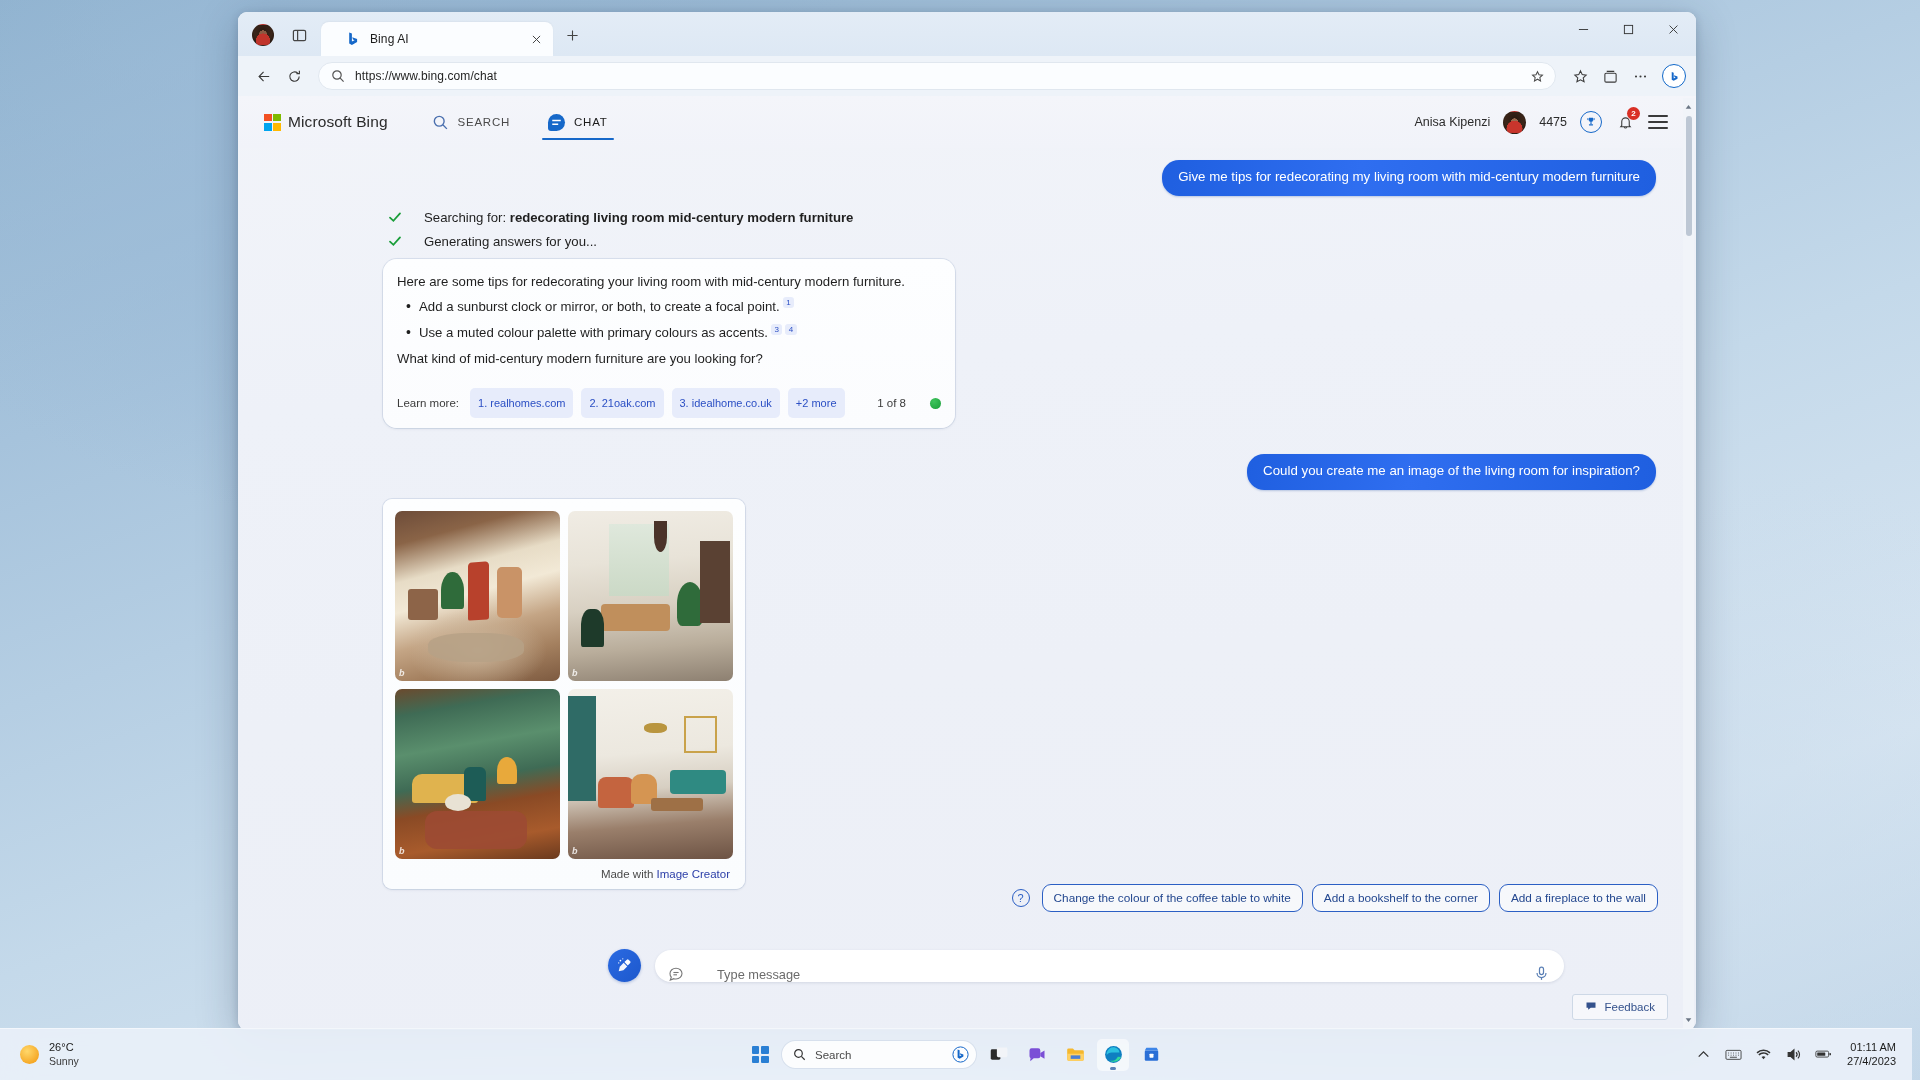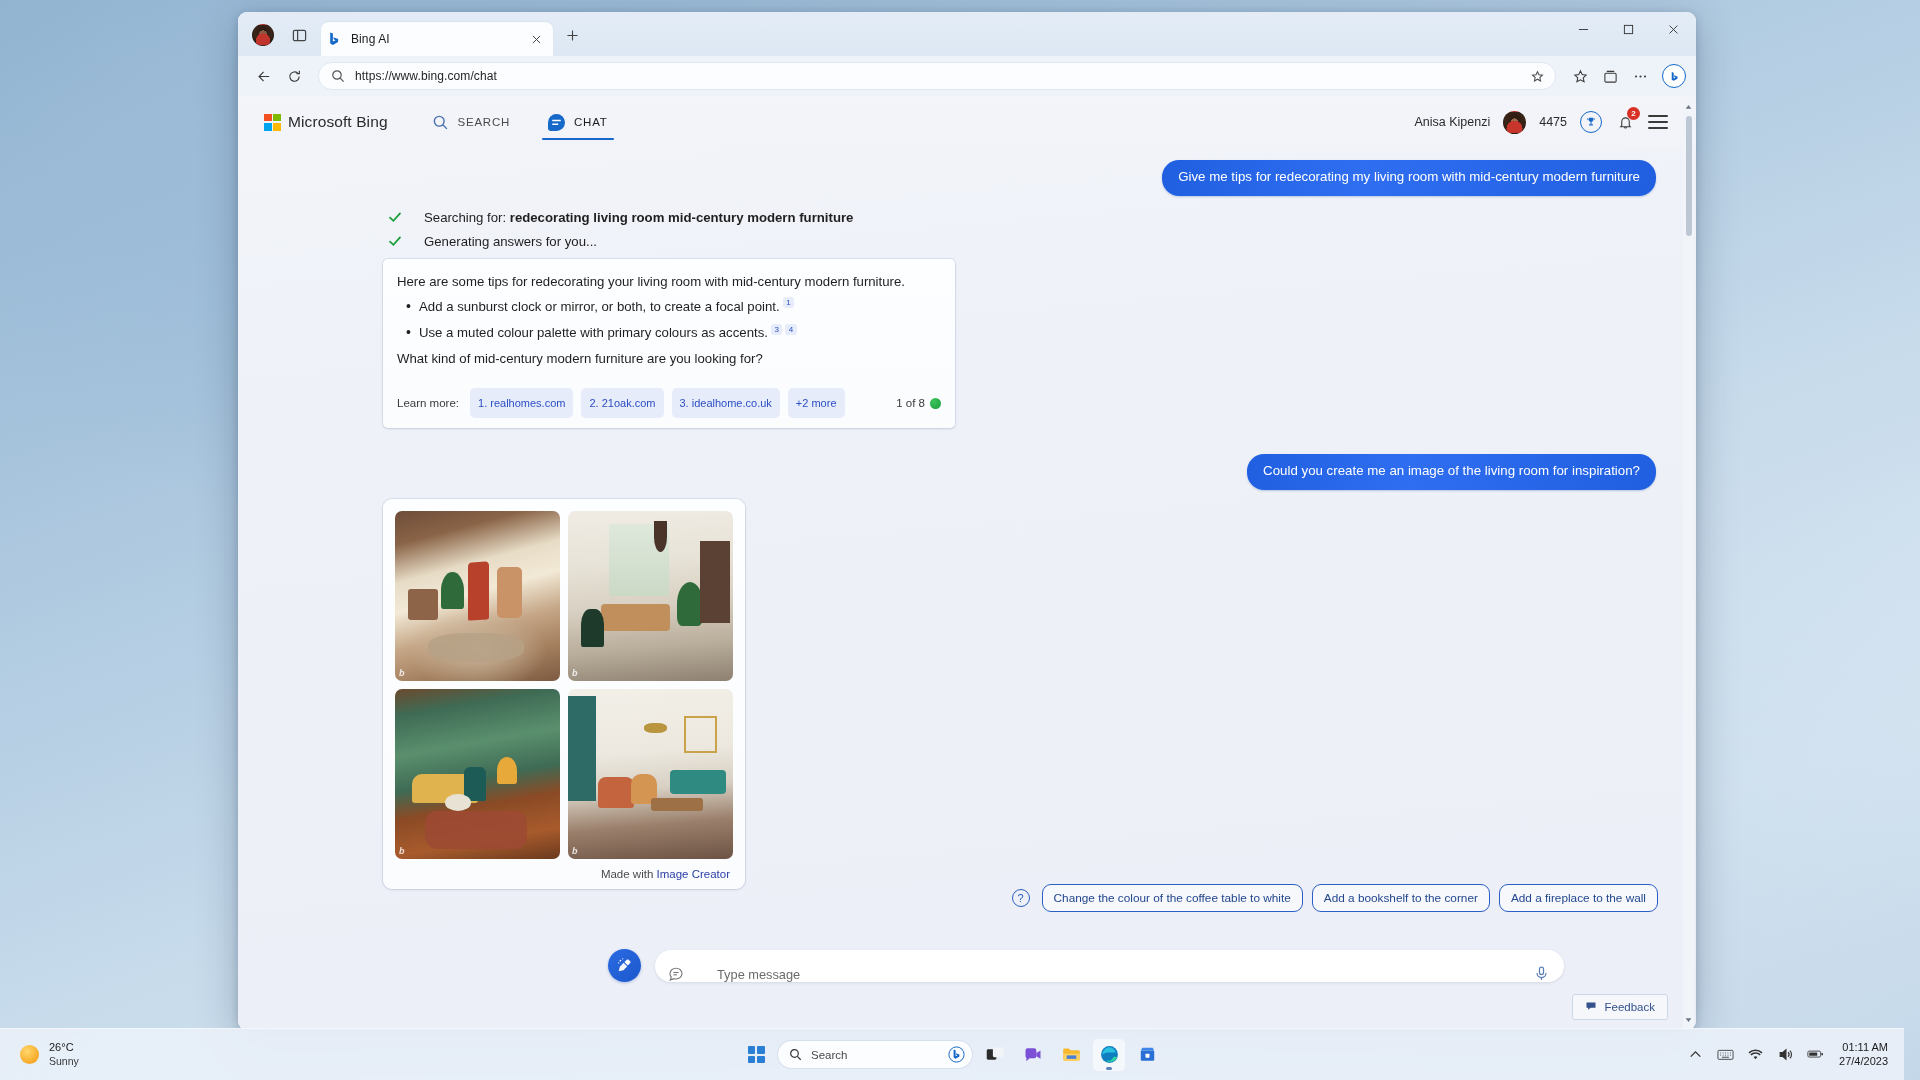--- a/index.html
+++ b/index.html
@@ -54,21 +54,21 @@
     width: 26px; height: 26px; margin: 0 9px 8px 2px;
     display: flex; align-items: center; justify-content: center;
     border-radius: 4px; flex: 0 0 auto;
   }
   .tab-panel-icon svg { width: 15px; height: 15px; }
   .tab {
     height: 34px; min-width: 232px; max-width: 240px;
     background: #fbfdff;
     border-radius: 8px 8px 0 0;
     display: flex; align-items: center;
-    padding: 0 8px 0 5px;
+    padding: 0 8px 0 24px;
     position: relative;
     box-shadow: 0 -1px 2px rgba(0,0,0,.04);
   }
   .tab-favicon { width: 16px; height: 16px; flex: 0 0 16px; margin-right: 9px;
                  display:flex; align-items:center; justify-content:center; }
   .tab-title {
     font-size: 12px; color: #1b1b1b; flex: 1;
     white-space: nowrap; overflow: hidden; text-overflow: ellipsis;
     letter-spacing: .1px;
   }
@@ -195,21 +195,21 @@
 
   .status-lines { margin: 14px 0 0 100px; }
   .status-line { display: flex; align-items: center; gap: 22px; margin-bottom: 9px;
                  font-size: 13.2px; color: #1f1f1f; }
   .check { width: 14px; height: 14px; flex: 0 0 14px; }
 
   .answer-card {
     margin: 10px 0 0 95px;
     width: 572px;
     background: linear-gradient(180deg, #fdfeff 0%, #fbfcfe 100%);
-    border-radius: 5px;
+    border-radius: 14px;
     box-shadow: 0 1px 3px rgba(30,50,90,.10), 0 0 0 1px rgba(190,205,225,.45);
     overflow: hidden;
   }
   .answer-body { padding: 13px 16px 12px 14px; }
   .ans-p { font-size: 13.2px; color: #1f1f1f; line-height: 1.45; }
   .ans-list { list-style: none; margin: 6px 0 4px; }
   .ans-list li {
     font-size: 13.2px; color: #1f1f1f; line-height: 1.45;
     padding-left: 22px; position: relative; margin-bottom: 7px;
   }
@@ -223,21 +223,21 @@
   }
   .answer-footer {
     display: flex; align-items: center;
     padding: 8px 14px 10px; gap: 8px;
   }
   .learnmore { font-size: 11.5px; color: #3b3b3b; margin-right: 3px; }
   .src-chip {
     background: #e7ecfb; color: #2b4fc4; font-size: 11px;
     padding: 9px 8px; border-radius: 5px; white-space: nowrap;
   }
-  .counter { margin-left: auto; display: flex; align-items: center; gap: 5px;
+  .counter { margin-left: auto; display: flex; align-items: center; gap: 24px;
              font-size: 11.5px; color: #3b3b3b; text-align: right; }
   .dot-green { width: 11px; height: 11px; border-radius: 50%;
                background: radial-gradient(circle at 35% 30%, #3ec45c, #1a9e3a); }
 
   .bot-bubble {
     margin: 0 0 0 95px;
     background: linear-gradient(180deg, #fdfeff 0%, #fafcfe 100%);
     border-radius: 9px; padding: 10px 16px 11px;
     font-size: 13.2px; color: #1f1f1f;
     box-shadow: 0 1px 3px rgba(30,50,90,.10), 0 0 0 1px rgba(190,205,225,.45);
@@ -317,21 +317,21 @@
   .pagescroll .thumb {
     position: absolute; top: 18px; left: 2.5px; width: 6px; height: 120px;
     background: #bdc7d4; border-radius: 3px;
   }
   .pagescroll .arr { position: absolute; left: 0; width: 11px; height: 13px;
                      display: flex; align-items: center; justify-content: center; }
   .pagescroll .arr.up { top: 2px; } .pagescroll .arr.dn { bottom: 2px; }
 
   
   #taskbar {
-    position: absolute; left: 0; right: 16px; bottom: 0; height: 52px;
+    position: absolute; left: 0; right: 8px; bottom: 0; height: 52px;
     background: rgba(233,240,248,.92);
     backdrop-filter: blur(16px);
     display: flex; align-items: center;
     border-top: 1px solid rgba(255,255,255,.5);
   }
   .weather { display: flex; align-items: center; gap: 10px; padding-left: 20px; }
   .sun { width: 19px; height: 19px; border-radius: 50%;
          background: radial-gradient(circle at 38% 33%, #ffd86b, #f5a623 75%, #ef9113); }
   .weather-txt { line-height: 1.22; }
   .weather-txt .t { font-size: 11px; color: #1b1b1b; }

